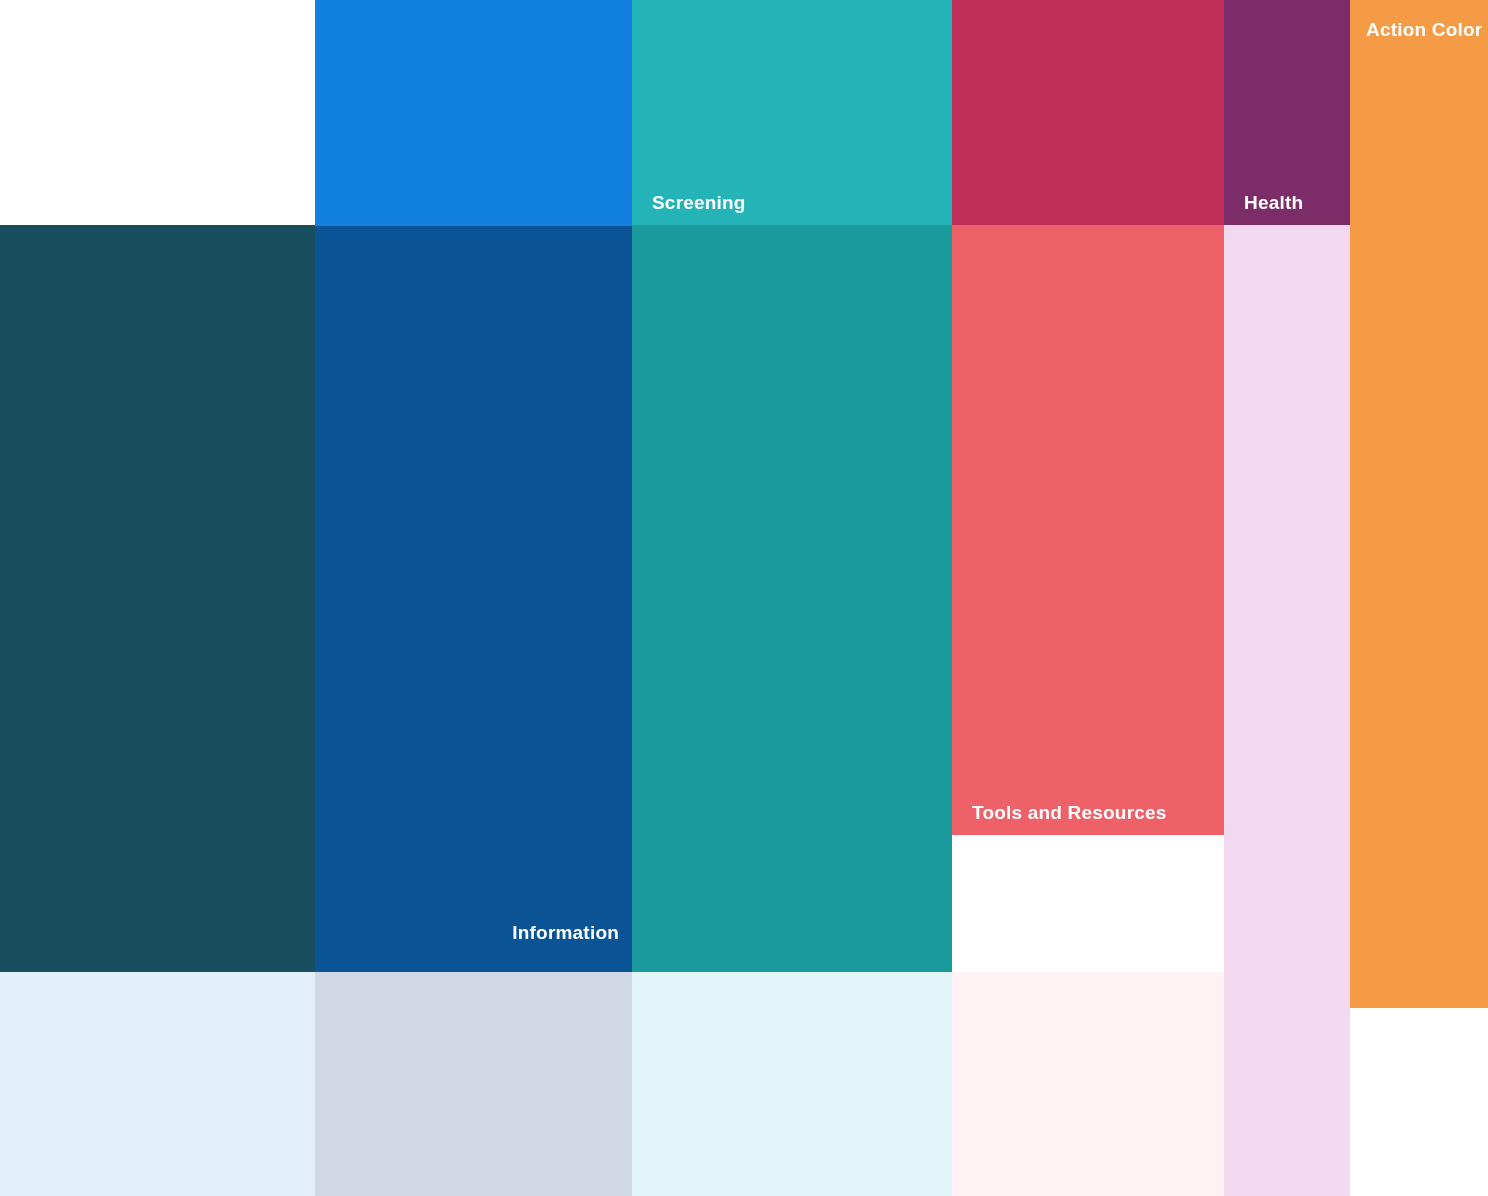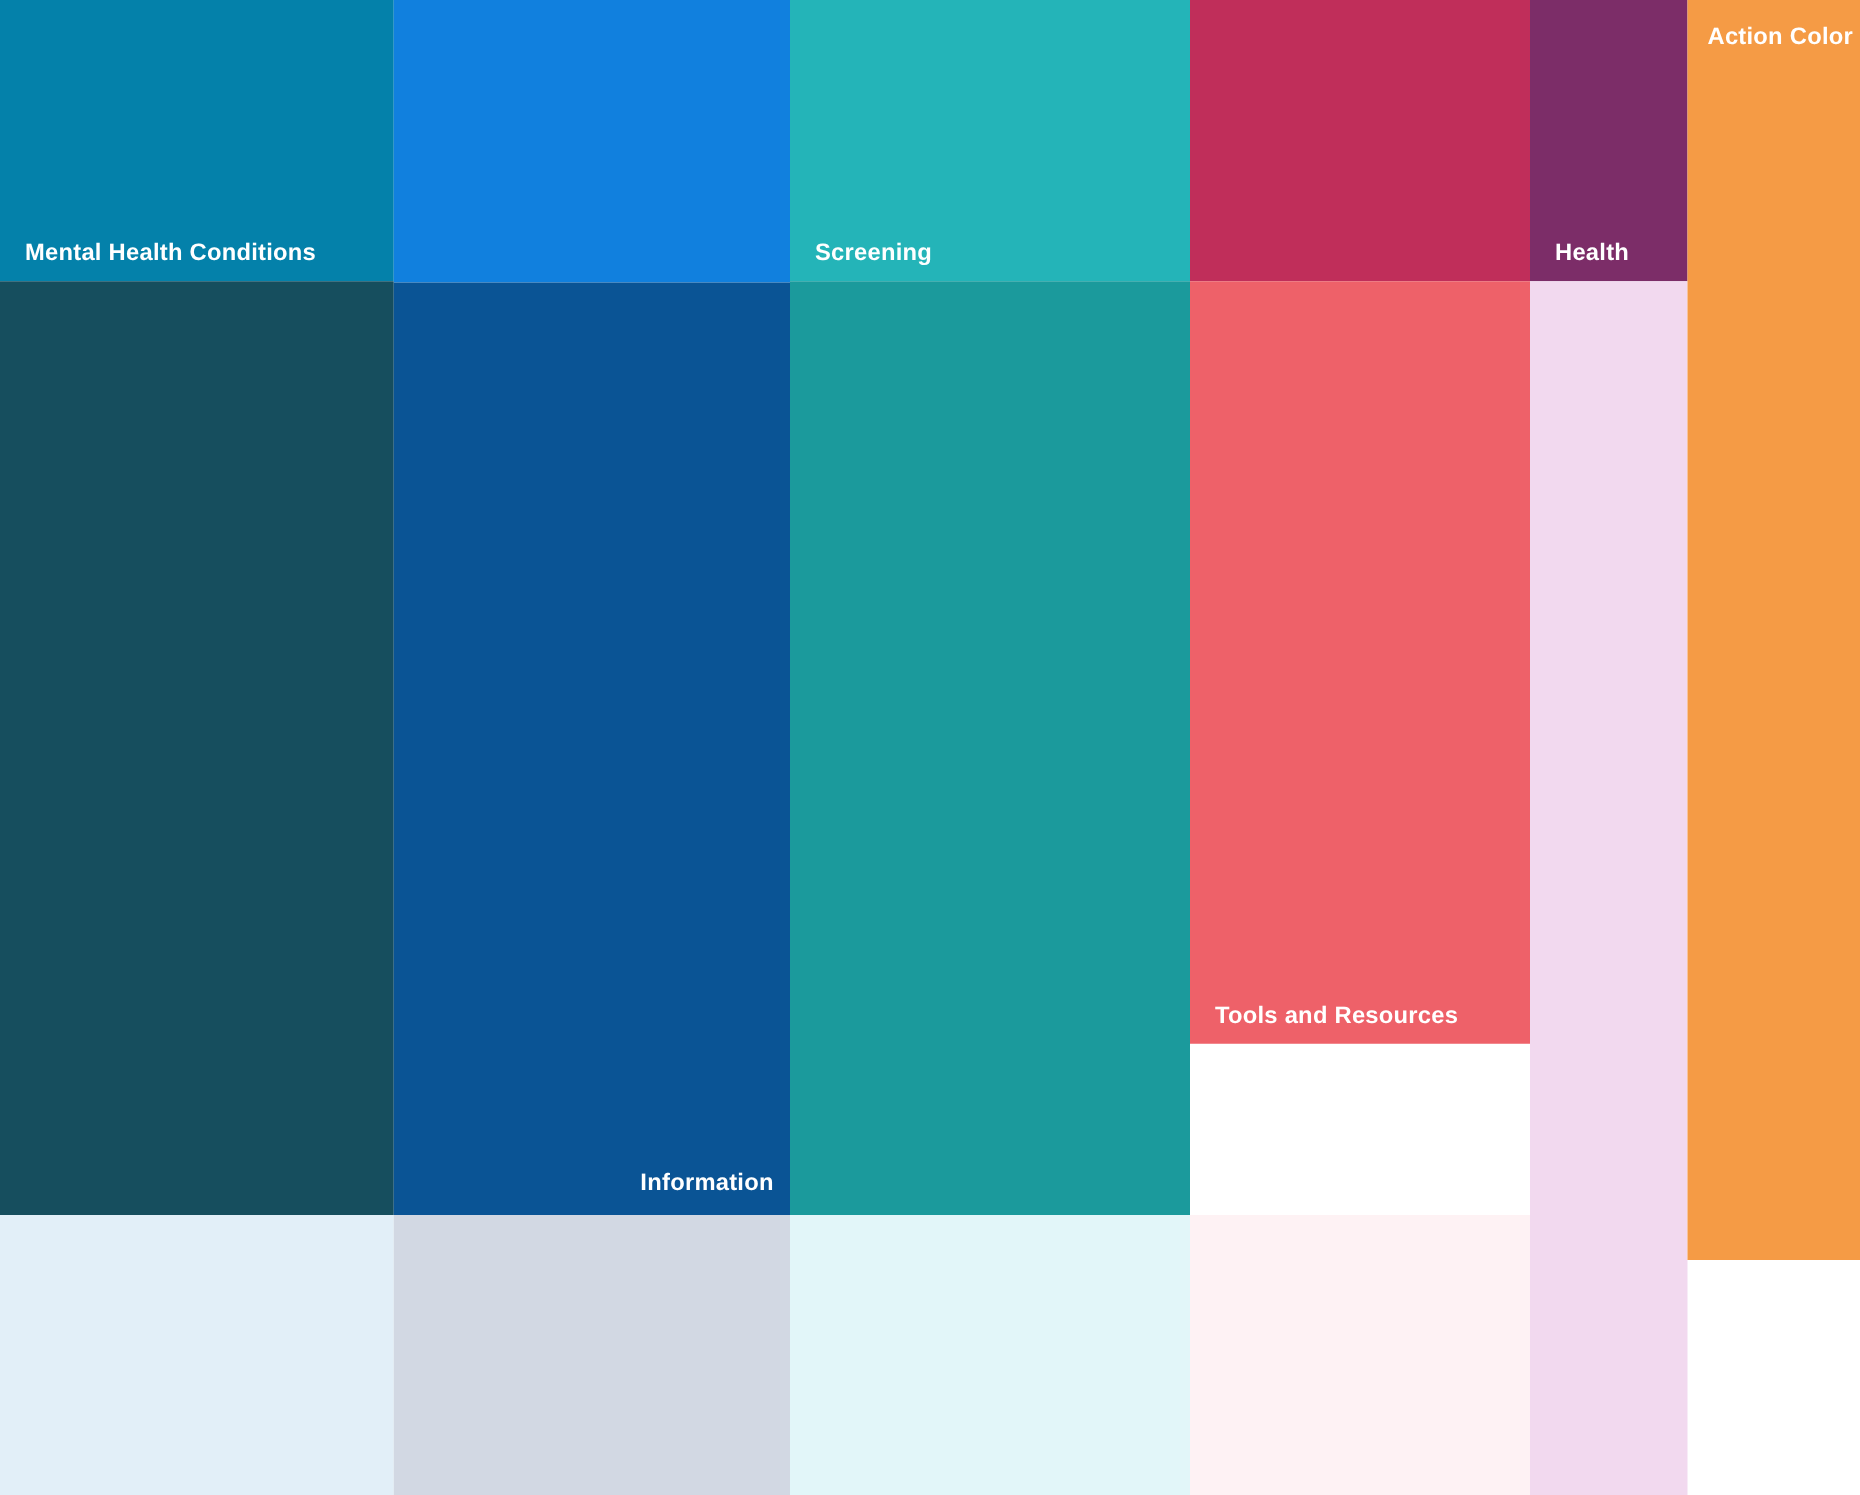--- a/index.html
+++ b/index.html
@@ -47,38 +47,35 @@
 
   
   .label-bottom-left {
     left: 20px;
     bottom: 13px;
   }
 
   
   .label-bottom-right {
     right: 13px;
-    bottom: 16px;
+    bottom: 30px;
     margin-left: 16px;
   }
 
   
   .label-top-left {
     left: 16px;
     top: 20px;
   }
 </style>
 </head>
 <body>
 
 <div id="palette" style="width: 1488px; height: 1196px; background: rgb(255, 255, 255);">
     <div class="column" style="left: 0px; width: 315px;">
-      <div class="swatch" style="top: 0px; height: 225px; background: rgb(4, 129, 170);">
-        <span class="swatch-label label-bottom-left" style="color: rgb(255, 255, 255);">Mental Health Conditions</span>
-      </div>
       <div class="swatch" style="top: 225px; height: 747px; background: rgb(22, 78, 94);"></div>
       <div class="swatch" style="top: 972px; height: 224px; background: rgb(226, 239, 248);"></div>
     </div>
     <div class="column" style="left: 315px; width: 317px;">
       <div class="swatch" style="top: 0px; height: 226px; background: rgb(17, 128, 222);"></div>
       <div class="swatch" style="top: 226px; height: 746px; background: rgb(10, 84, 149);">
         <span class="swatch-label label-bottom-right" style="color: rgb(255, 255, 255);">Information</span>
       </div>
       <div class="swatch" style="top: 972px; height: 224px; background: rgb(210, 216, 227);"></div>
     </div>

